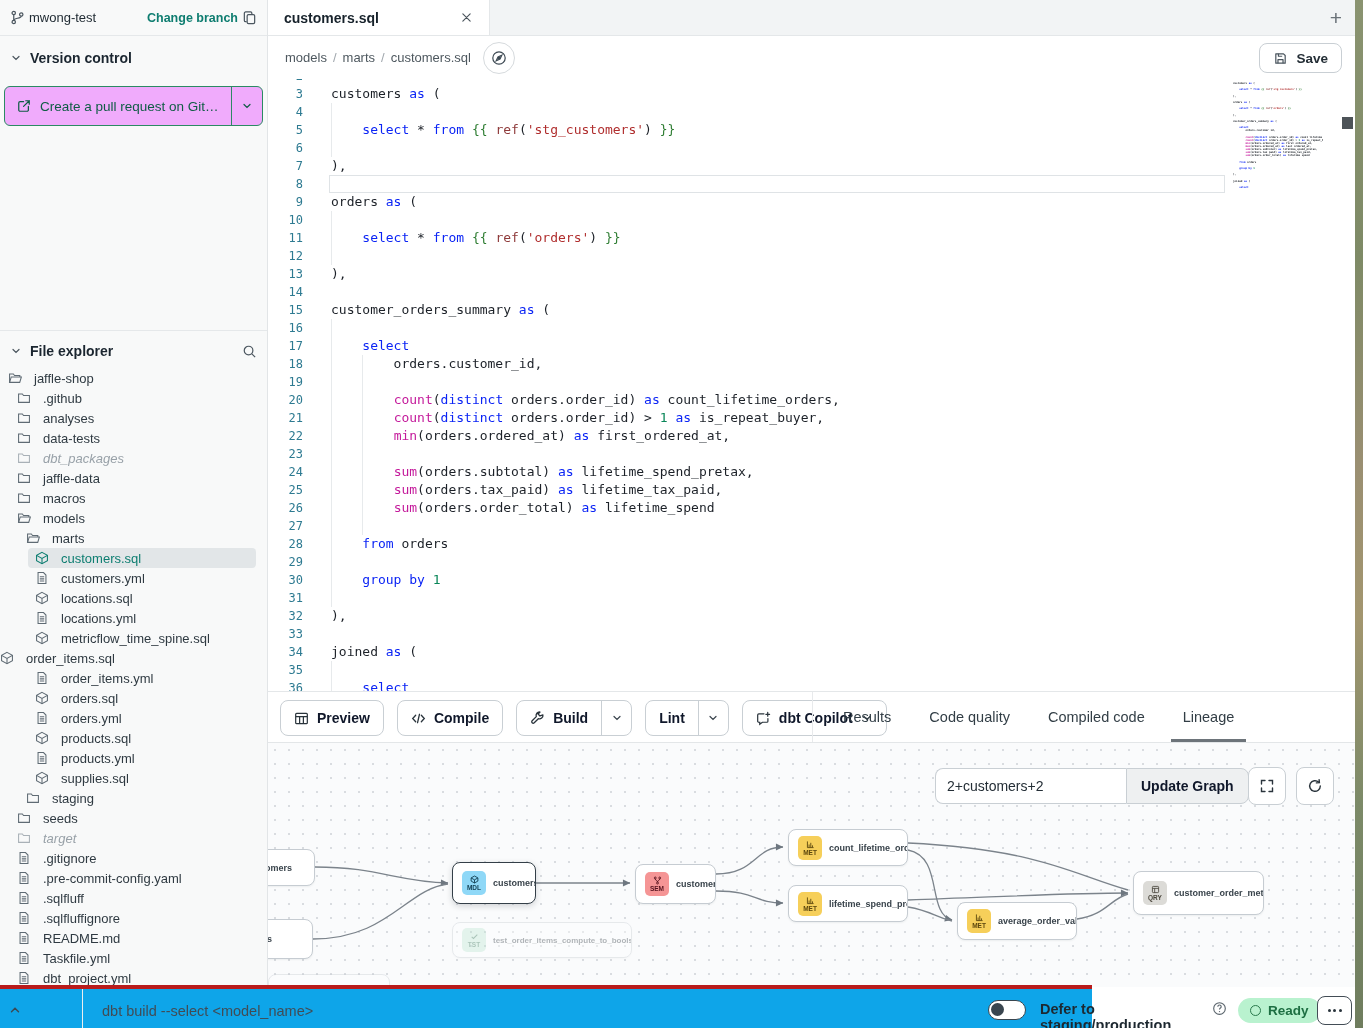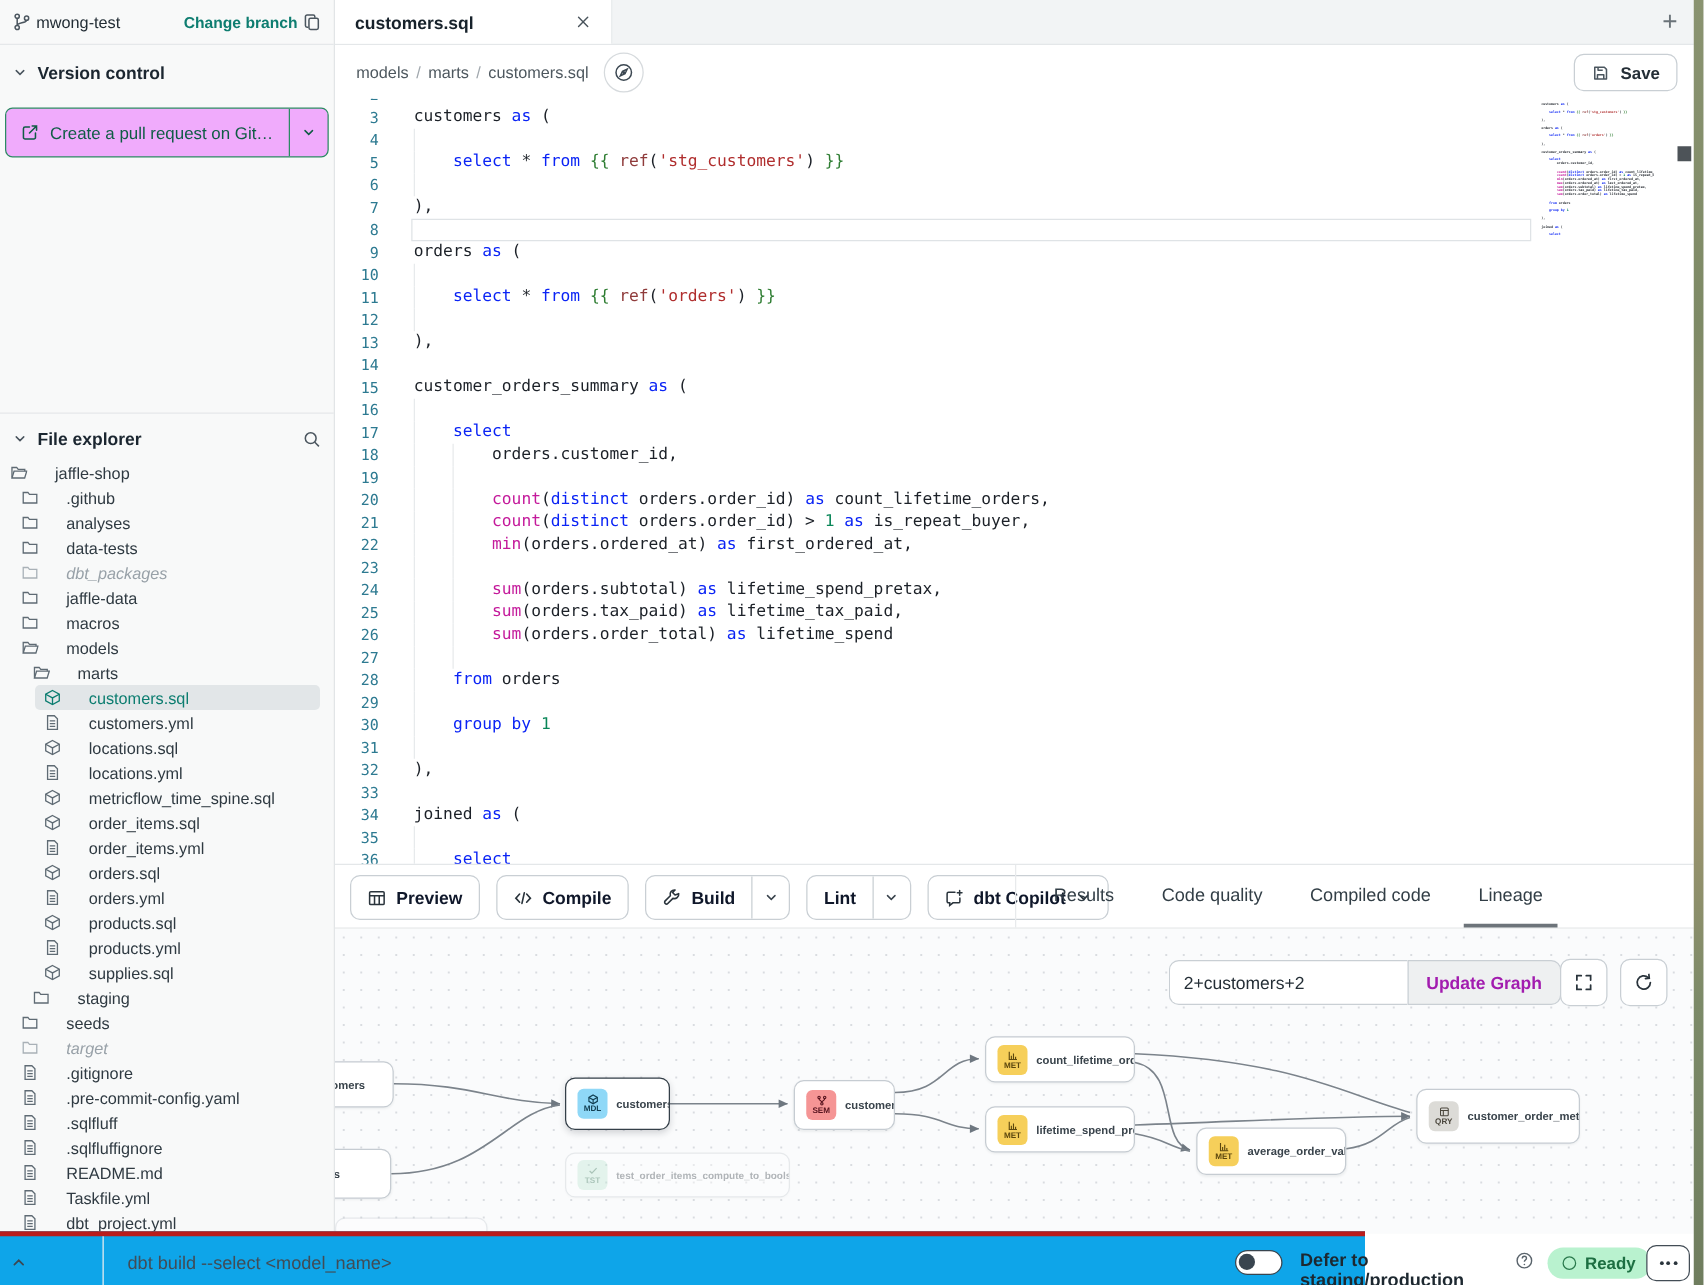--- a/index.html
+++ b/index.html
@@ -19,21 +19,21 @@
   .sec-head h3{margin:0;font-size:14px;font-weight:700;color:#1b2630;}
   .pr-btn{display:flex;margin:20px 4px 0 4px;height:38px;border:1px solid #2c8a63;border-radius:6px;
     background:#f0abfc;overflow:hidden;cursor:pointer;}
   .pr-main{flex:1;display:flex;align-items:center;gap:9px;padding:0 12px;font-size:13.5px;color:#0f5c44;white-space:nowrap;overflow:hidden;}
   .pr-split{width:30px;display:flex;align-items:center;justify-content:center;border-left:1px solid #2c8a63;color:#0f5c44;}
   .vc{height:295px;border-bottom:1px solid #e5e8ea;box-sizing:border-box;}
   .fe-head{display:flex;align-items:center;gap:8px;padding:12px 10px 0 10px;}
   .fe-head h3{margin:0;font-size:14px;font-weight:700;color:#1b2630;}
   .fe-head .srch{margin-left:auto;}
   #file-tree{position:absolute;top:368px;left:0;right:1px;bottom:0;overflow:hidden;}
-  .trow{position:relative;height:20px;display:flex;align-items:center;gap:22px;font-size:13px;color:#2f3a42;cursor:pointer;}
+  .trow{position:relative;height:20px;display:flex;align-items:center;gap:12px;font-size:13px;color:#2f3a42;cursor:pointer;}
   .trow .ticon{color:#5f6b74;display:inline-flex;z-index:1;}
   .trow .tlab{z-index:1;}
   .trow.mut{font-style:italic;}
   .trow.mut .tlab{color:#98a1a8;}
   .trow.mut .ticon{color:#a9b1b7;}
   .trow.sel::before{content:'';position:absolute;left:28px;right:10px;top:0;bottom:0;background:#e2e6e8;border-radius:4px;}
   .trow.sel .tlab{color:#0c7d70;}
   .trow.sel .ticon{color:#0c7d70;}
   
   .main{position:absolute;left:268px;top:0;width:1087px;height:985px;background:#fff;}
@@ -88,21 +88,21 @@
   .lnode.lfade{opacity:.38;}
   .lnode.lfade .nlab{font-size:8px;font-weight:600;}
   .nbadge{flex:none;width:24px;height:24px;border-radius:5px;display:flex;flex-direction:column;align-items:center;justify-content:center;}
   .bcode{font-size:6.5px;font-weight:700;line-height:7px;}
   .bMDL{background:#8fd8f7;color:#123f52}.bSEM{background:#f59595;color:#58141f}
   .bMET{background:#f6cf5a;color:#5c470e}.bTST{background:#bfe8d4;color:#2c6e4f}.bQRY{background:#dcdbd7;color:#4a463c}
   .lnctl{position:absolute;left:667px;top:25px;display:flex;height:36px;}
   .lnin{width:168px;border:1px solid #c9cfd4;border-right:none;border-radius:8px 0 0 8px;padding:0 11px;
     font-size:14px;color:#242e36;background:#fff;outline:none;font-family:inherit;}
   .lnupd{border:1px solid #c9cfd4;border-radius:0 8px 8px 0;background:#eef0f1;padding:0 14px;
-    font-size:14px;font-weight:600;color:#a21caf;cursor:pointer;font-family:inherit;}
+    font-size:14px;font-weight:600;color:#0f172a;cursor:pointer;font-family:inherit;}
   .lnico{position:absolute;top:24px;width:38px;height:38px;border:1px solid #c9cfd4;border-radius:8px;background:#fff;
     display:flex;align-items:center;justify-content:center;color:#2a343c;cursor:pointer;padding:0;}
   
   .statusbar{position:absolute;left:0;top:985px;width:1092px;height:43px;background:#0ea5e9;border-top:4px solid #b91c1c;box-sizing:border-box;}
   .sb-caret{position:absolute;left:8px;top:14px;color:#3c4852;cursor:pointer;}
   .sb-vdiv{position:absolute;left:82px;top:0;bottom:0;border-left:1px solid #eceeef;}
   .cmd{position:absolute;left:100px;top:6px;width:560px;height:30px;border:none;outline:none;font-size:14.5px;
     color:#414c56;font-family:inherit;background:transparent;}
   .cmd::placeholder{color:#414c56;opacity:1;}
   .toggle{position:absolute;left:988px;top:11px;width:38px;height:20px;border:1.6px solid #39454f;border-radius:11px;background:#fff;cursor:pointer;box-sizing:border-box;}
@@ -294,21 +294,21 @@
         </div>
         <div class="trow" style="padding-left: 35px;">
           <span class="ticon">
             <svg viewBox="0 0 16 16" width="14" height="14" fill="none" stroke="currentColor" stroke-width="1.2">
               <path d="M8 1.6 14.2 5v6L8 14.4 1.8 11V5z"></path>
               <path d="M1.8 5 8 8.4 14.2 5M8 8.4v6"></path>
             </svg>
           </span>
           <span class="tlab">metricflow_time_spine.sql</span>
         </div>
-        <div class="trow" style="padding-left: 35px;">
+        <div class="trow" style="">
           <span class="ticon">
             <svg viewBox="0 0 16 16" width="14" height="14" fill="none" stroke="currentColor" stroke-width="1.2">
               <path d="M8 1.6 14.2 5v6L8 14.4 1.8 11V5z"></path>
               <path d="M1.8 5 8 8.4 14.2 5M8 8.4v6"></path>
             </svg>
           </span>
           <span class="tlab">order_items.sql</span>
         </div>
         <div class="trow" style="padding-left: 35px;">
           <span class="ticon">

